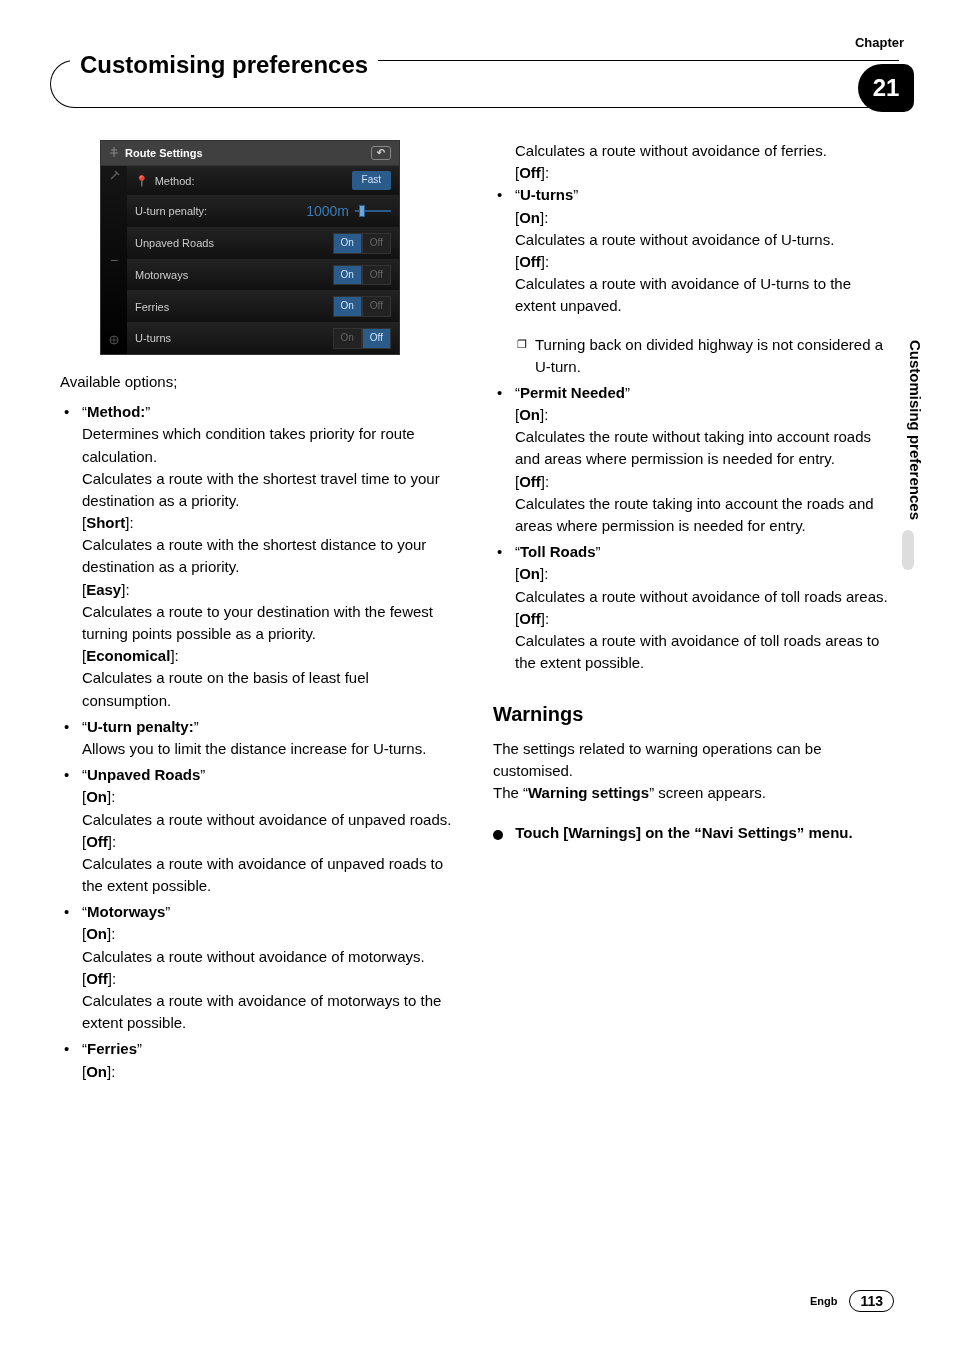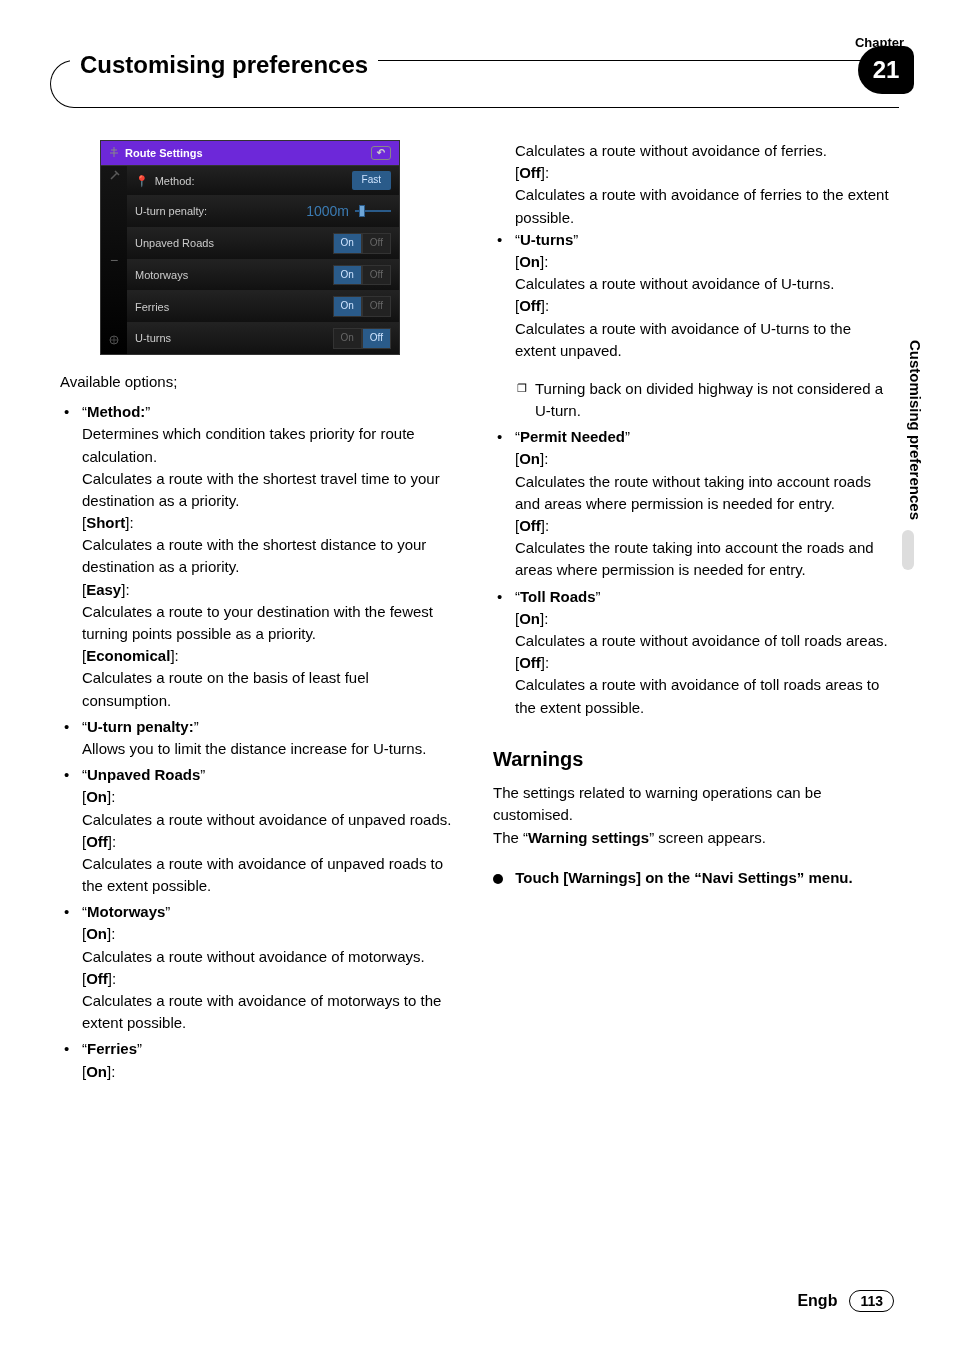--- a/index.html
+++ b/index.html
@@ -40,21 +40,21 @@
   .chapter-label {
     position: absolute;
     right: 50px;
     top: 35px;
     font-size: 13px;
     font-weight: 700;
   }
   .chapter-badge {
     position: absolute;
     right: 40px;
-    top: 46px;
+    top: 64px;
     width: 56px;
     height: 48px;
     background: #000;
     color: #fff;
     border-top-left-radius: 24px;
     border-bottom-left-radius: 24px;
     border-top-right-radius: 10px;
     border-bottom-right-radius: 10px;
     display: flex;
     align-items: center;
@@ -77,21 +77,21 @@
     margin: 0 0 16px 40px;
     background: #000;
     border: 1px solid #333;
     font-size: 11px;
     color: #ccc;
   }
   .shot-header {
     display: flex;
     align-items: center;
     justify-content: space-between;
-    background: #6d28d9;
+    background: #404040;
     border-bottom: 1px solid #333;
     padding: 4px 8px;
     color: #fff;
     font-weight: 700;
   }
   .back-icon {
     width: 20px;
     height: 14px;
     border: 1px solid #888;
     border-radius: 3px;
@@ -221,21 +221,21 @@
     border-radius: 6px;
   }
   .footer {
     position: absolute;
     bottom: 40px;
     right: 60px;
     display: flex;
     align-items: center;
     gap: 12px;
   }
-  .footer-lang { font-size: 16px; font-weight: 700; }
+  .footer-lang { font-size: 11px; font-weight: 700; }
   .footer-page {
     border: 1.5px solid #000;
     border-radius: 14px;
     padding: 2px 10px;
     font-size: 14px;
     font-weight: 700;
   }
 </style>
 </head>
 <body>
@@ -358,21 +358,20 @@
       <li>
         <div>“<span class="b">Ferries</span>”</div>
         <div>[<span class="b">On</span>]:</div>
       </li>
     </ul>
   </div>
 
   <div class="col">
     <div class="cont-desc" style="padding-left:22px;">Calculates a route without avoidance of ferries.</div>
     <div style="padding-left:22px;">[<span class="b">Off</span>]:</div>
-    <div style="padding-left:22px;">Calculates a route with avoidance of ferries to the extent possible.</div>
 
     <ul class="opts">
       <li>
         <div>“<span class="b">U-turns</span>”</div>
         <div>[<span class="b">On</span>]:</div>
         <div class="desc">Calculates a route without avoidance of U-turns.</div>
         <div>[<span class="b">Off</span>]:</div>
         <div class="desc">Calculates a route with avoidance of U-turns to the extent unpaved.</div>
         <ul class="sub">
           <li>Turning back on divided highway is not considered a U-turn.</li>

